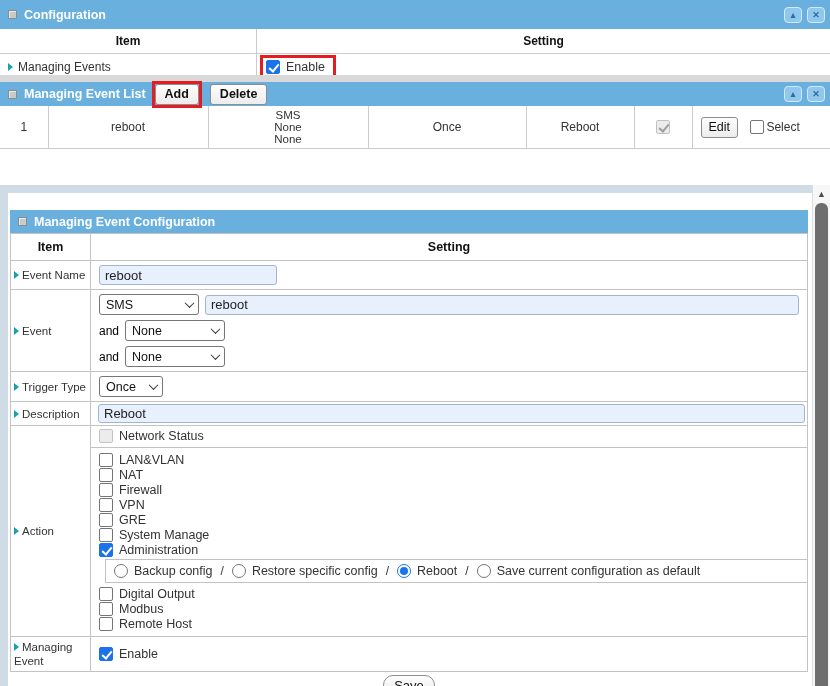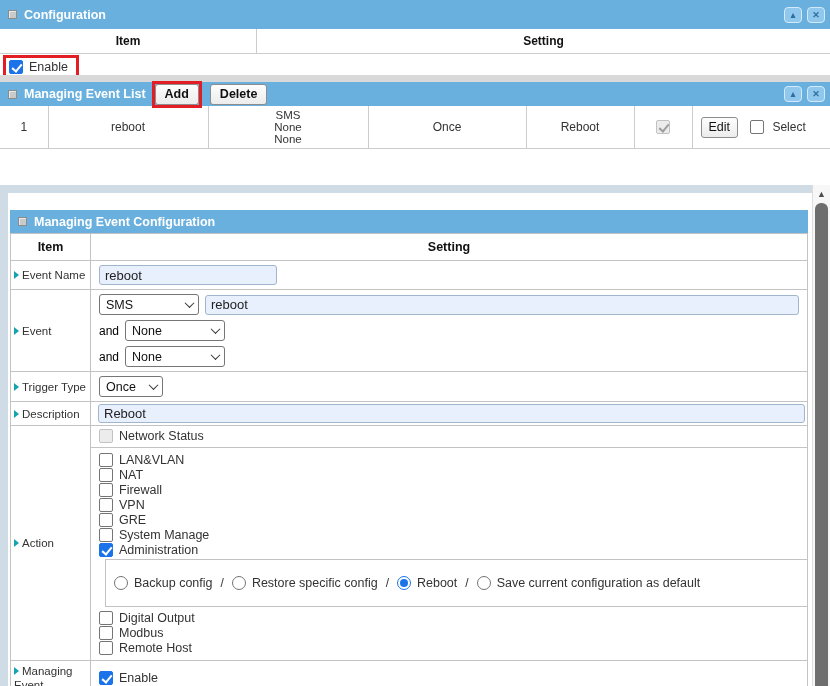--- a/index.html
+++ b/index.html
@@ -53,21 +53,21 @@
   .addbox { margin-left:6px; line-height:0; }
   .sec2 .btn { padding:2px 9px; }
   .sec2 .btn + .btn, .addbox + .btn { margin-left:8px; }
   table.list { width:830px; border-collapse:collapse; table-layout:fixed; }
   table.list th { font-weight:bold; color:#111; font-size:12px; padding:2px 0 3px; border-bottom:1px solid #ccc; border-right:1px solid #ccc; }
   table.list th:last-child, table.list td:last-child { border-right:none; }
   table.list td { text-align:center; vertical-align:middle; border-bottom:1px solid #ccc; border-right:1px solid #ccc; font-size:12px; padding:3px 0; }
   .ev-lines { line-height:12px; font-size:11.5px; }
   .actions-cell { text-align:left !important; padding-left:8px !important; }
   .actions-cell .btn { padding:2px 7px; }
-  .sel-wrap { display:inline-flex; align-items:center; gap:8px; margin-left:9px; vertical-align:middle; }
+  .sel-wrap { display:inline-flex; align-items:center; gap:2px; margin-left:9px; vertical-align:middle; }
 
   
   .panel { position:absolute; top:185px; left:0; width:830px; height:501px; background:#fff; }
   .strip-top { position:absolute; top:0; left:0; width:812px; height:8px; background:#cfdce5; }
   .strip-left { position:absolute; top:0; left:0; width:8px; height:501px; background:#cfdce5; }
   .scrollbar { position:absolute; top:0; right:0; width:18px; height:501px; background:#f7f7f7; border-left:1px solid #ddd; }
   .scroll-up { height:17px; display:flex; align-items:center; justify-content:center; color:#4d4d4d; font-size:9px; cursor:pointer; }
   .scroll-thumb { position:absolute; top:18px; bottom:0; left:2px; width:13px; background:#6e6e6e; border-radius:6px 6px 0 0; cursor:pointer; }
 
   .panel-content { position:absolute; top:25px; left:10px; width:798px; }
@@ -83,21 +83,21 @@
   .event-line { display:flex; align-items:center; gap:6px; }
   .event-line + .event-line { margin-top:5px; }
   .and { color:#000000; font-size:12px; }
   .grow-inp { flex:1; }
 
   td.action-cell { padding:0; }
   .ns-row { display:flex; align-items:center; gap:6px; padding:3px 8px 4px; border-bottom:1px solid #c3c3c3; }
   .cb-list { padding:4px 8px 2px; }
   .cb-line { display:flex; align-items:center; gap:6px; height:15px; cursor:pointer; }
   .cb-label, .en-label { font-size:12.5px; color:#333; }
-  .radio-row { margin-left:14px; border:solid #c3c3c3; border-width:1px 0 1px 1px; padding:16px 8px; display:flex; align-items:center; gap:6px; }
+  .radio-row { margin-left:14px; border:solid #c3c3c3; border-width:1px 0 1px 1px; padding:4px 8px; display:flex; align-items:center; gap:6px; }
   .rlabel { font-size:12.5px; color:#333; }
   .sep { margin:0 2px; color:#333; }
   .cb-list2 { padding:3px 8px 5px; }
 
   .save-row { padding-top:3px; text-align:center; }
   .save-row .btn { padding:2px 10px; font-size:13px;border-radius:10px; }
 </style>
 </head>
 <body>
 
@@ -108,20 +108,24 @@
     <span class="win-btns">
       <span class="win-btn">▴</span>
       <span class="win-btn">✕</span>
     </span>
   </div>
   <div class="hdr-row">
     <div class="c1">Item</div>
     <div class="c2">Setting</div>
   </div>
   <div class="cfg-row">
+    <div class="c1">
+      <span class="tri"></span>
+      <span>Managing Events</span>
+    </div>
     <div class="c2">
       <span class="enable-box red-box">
         <span class="cb checked"></span>
         <span class="en-label">Enable</span>
       </span>
     </div>
   </div>
 </div>
 
 <div class="band"></div>

